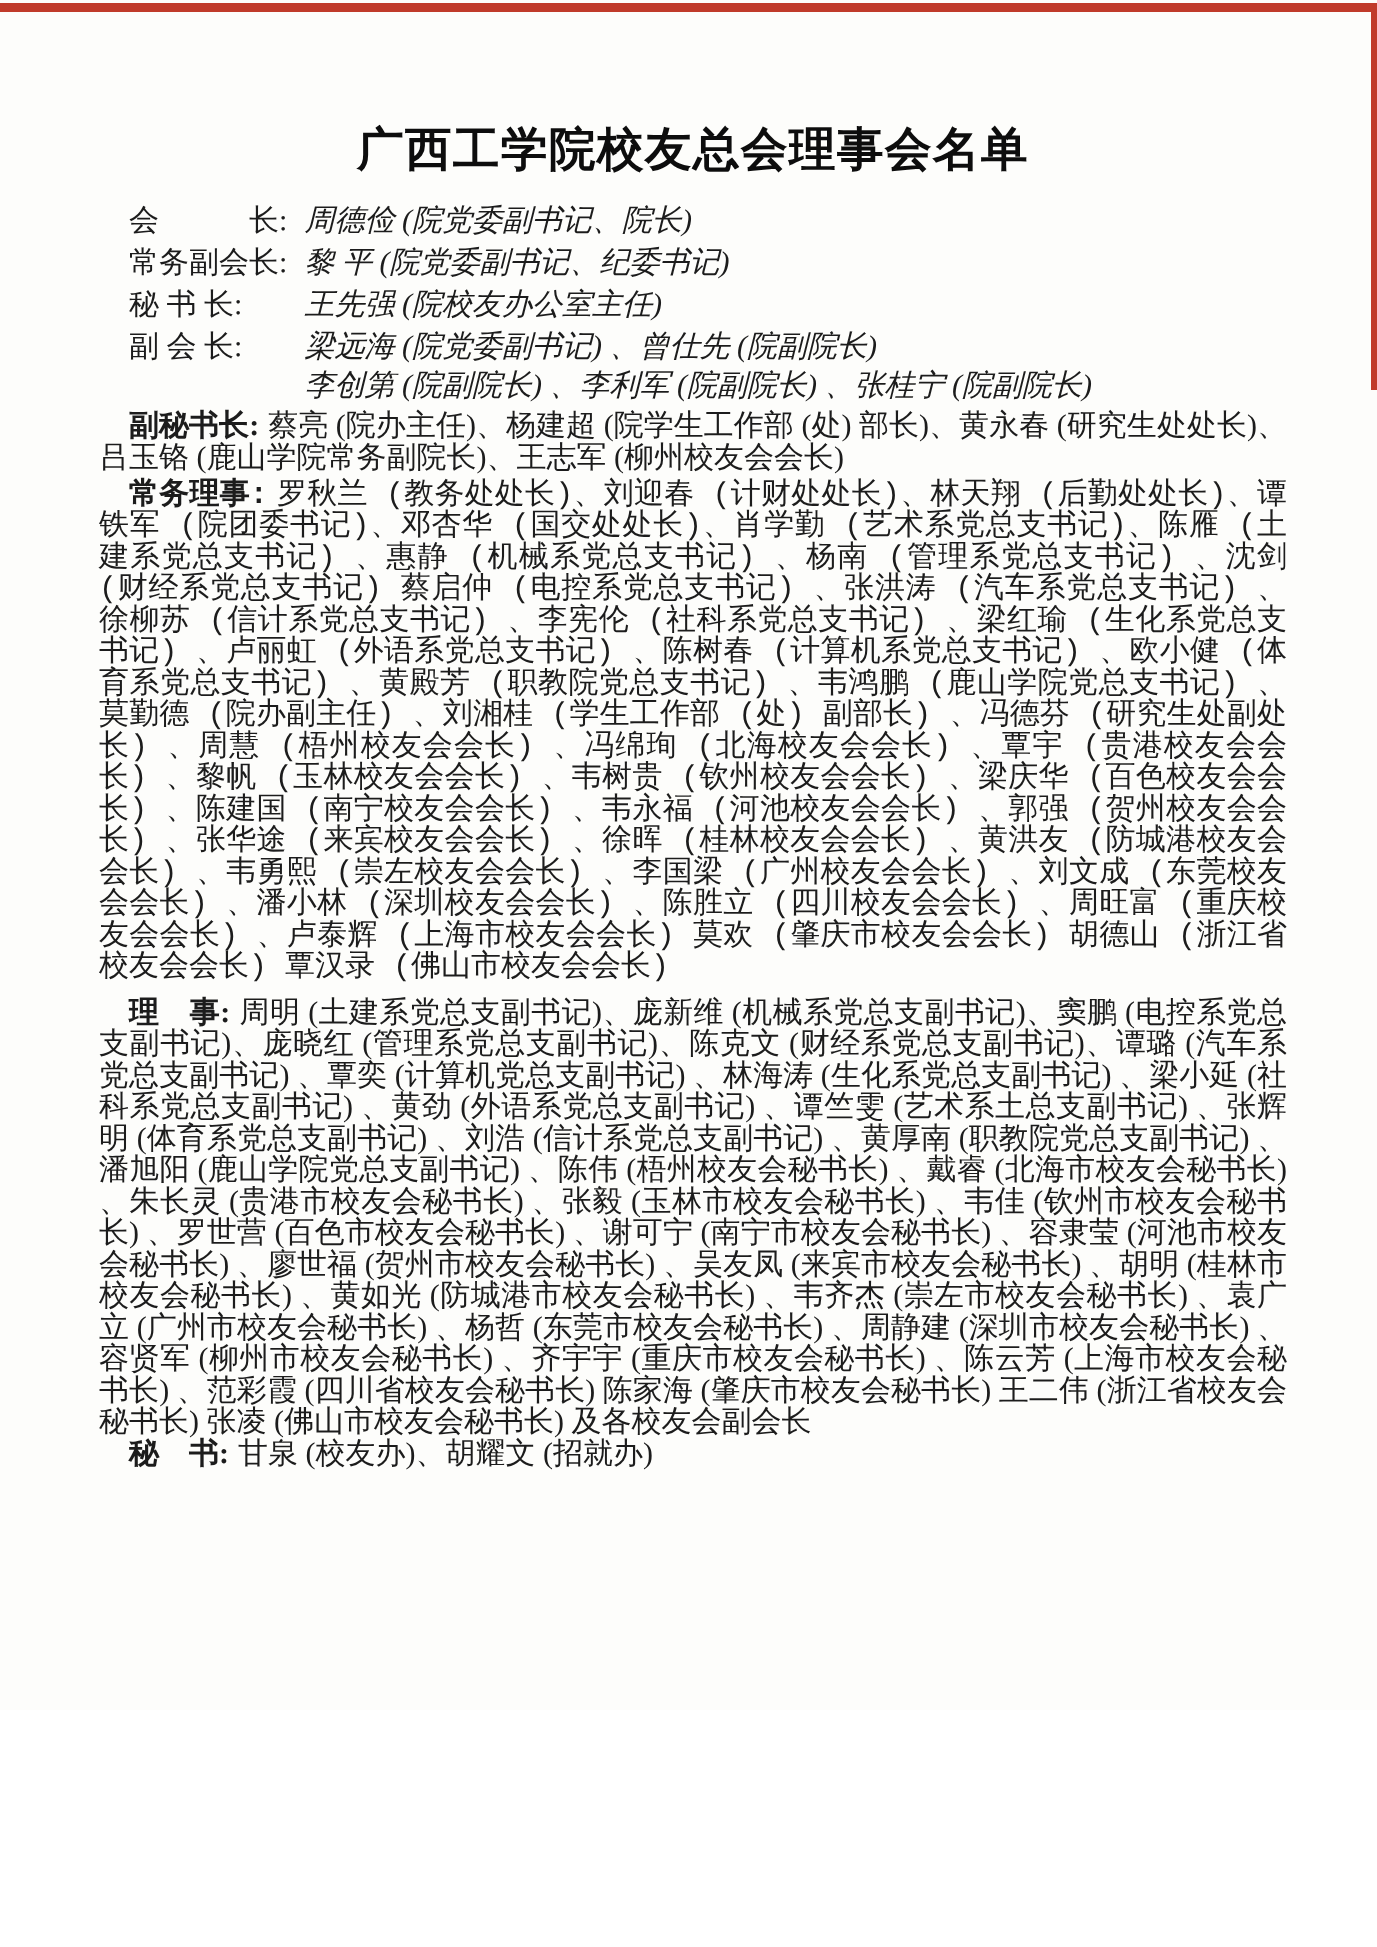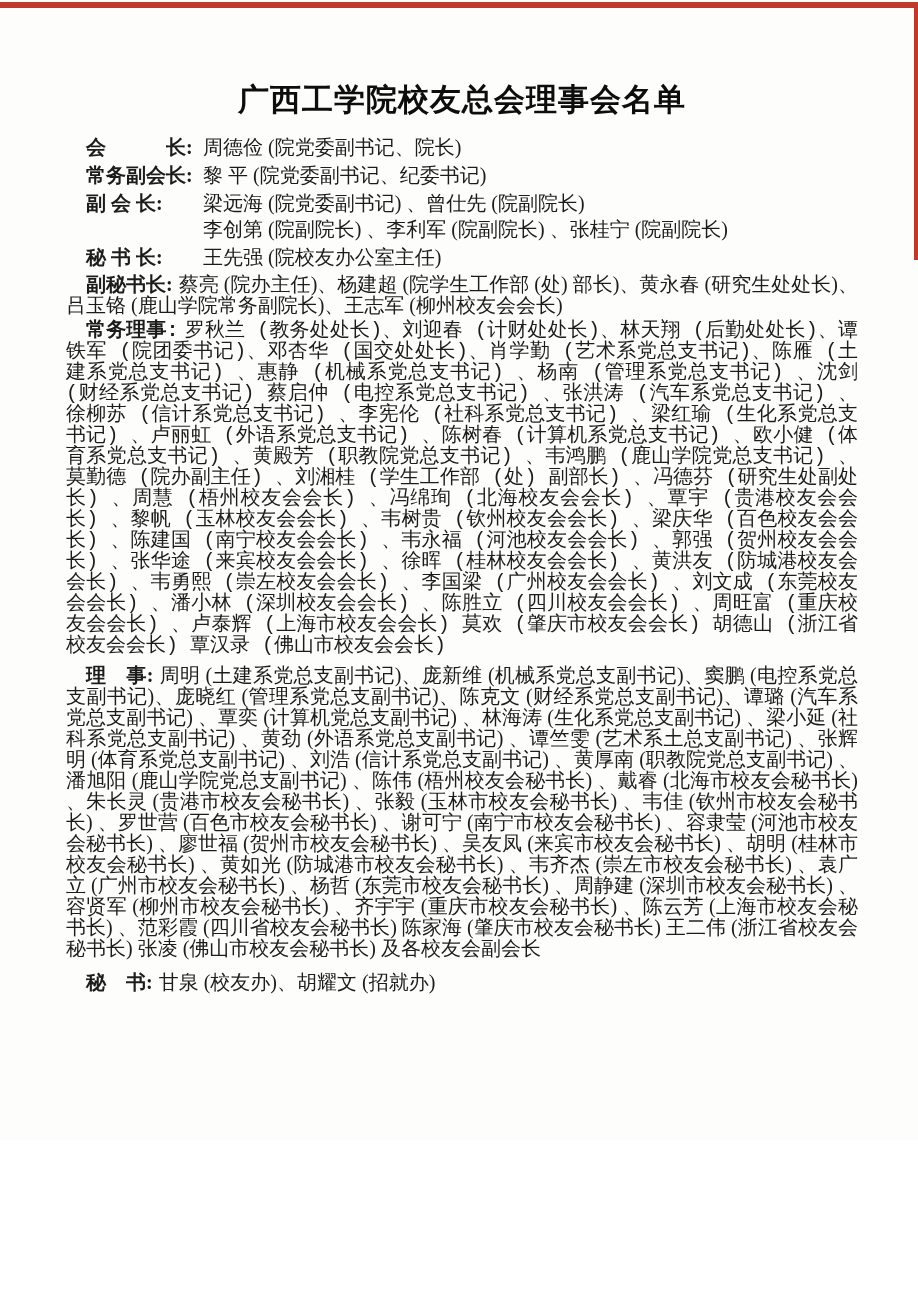--- a/index.html
+++ b/index.html
@@ -43,36 +43,36 @@
     display: flex;
     align-items: flex-start;
     font-size: 20px;
     line-height: 26px;
     margin-bottom: 2px;
   }
   .row-label {
     flex: 0 0 137px;
     padding-left: 20px;
     box-sizing: border-box;
-    font-weight: 700;
+    font-weight: 400;
     white-space: pre;
   }
-  .row-content { flex: 1; }
+  .row-content { flex: 1; font-style: italic; }
   .para {
     margin: 0;
     font-size: 20px;
     line-height: 21px;
     text-indent: 20px;
     text-align: justify;
   }
   .para-label { font-weight: 900; margin-right: 6px; }
   .para-sub { margin-top: 4px; }
   .para-exec { margin-top: 4px; font-family: Liberation Mono, monospace; }
   .para-dir { margin-top: 9px; }
-  .para-sec { margin-top: 13px; }
+  .para-sec { }
   .page-number {
     position: absolute;
     left: 58px;
     top: 1230px;
     font-size: 27px;
     color: #701a75;
     font-family: "DejaVu Serif", "Liberation Serif", serif;
   }
 </style>
 </head>
@@ -90,30 +90,30 @@
       <span class="row-label">会　　　长:</span>
       <span class="row-content">周德俭 (院党委副书记、院长)</span>
     </div>
 
     <div class="row">
       <span class="row-label">常务副会长:</span>
       <span class="row-content">黎 平 (院党委副书记、纪委书记)</span>
     </div>
 
     <div class="row">
+      <span class="row-label">秘 书 长:</span>
+      <span class="row-content">王先强 (院校友办公室主任)</span>
+    </div>
+
+    <div class="row">
       <span class="row-label">副 会 长:</span>
       <span class="row-content">
         <span>梁远海 (院党委副书记) 、曾仕先 (院副院长)</span><br>
         <span>李创第 (院副院长) 、李利军 (院副院长) 、张桂宁 (院副院长)</span>
       </span>
-    </div>
-
-    <div class="row">
-      <span class="row-label">秘 书 长:</span>
-      <span class="row-content">王先强 (院校友办公室主任)</span>
     </div>
 
     <p class="para para-sub">
       <span class="para-label">副秘书长:</span><span>蔡亮 (院办主任)、杨建超 (院学生工作部 (处) 部长)、黄永春 (研究生处处长)、吕玉铬 (鹿山学院常务副院长)、王志军 (柳州校友会会长)</span>
     </p>
 
     <p class="para para-exec">
       <span class="para-label">常务理事:</span><span>罗秋兰 (教务处处长)、刘迎春 (计财处处长)、林天翔 (后勤处处长)、谭铁军 (院团委书记)、邓杏华 (国交处处长)、肖学勤 (艺术系党总支书记)、陈雁 (土建系党总支书记) 、惠静 (机械系党总支书记) 、杨南 (管理系党总支书记) 、沈剑 (财经系党总支书记) 蔡启仲 (电控系党总支书记) 、张洪涛 (汽车系党总支书记) 、徐柳苏 (信计系党总支书记) 、李宪伦 (社科系党总支书记) 、梁红瑜 (生化系党总支书记) 、卢丽虹 (外语系党总支书记) 、陈树春 (计算机系党总支书记) 、欧小健 (体育系党总支书记) 、黄殿芳 (职教院党总支书记) 、韦鸿鹏 (鹿山学院党总支书记) 、莫勤德 (院办副主任) 、刘湘桂 (学生工作部 (处) 副部长) 、冯德芬 (研究生处副处长) 、周慧 (梧州校友会会长) 、冯绵珣 (北海校友会会长) 、覃宇 (贵港校友会会长) 、黎帆 (玉林校友会会长) 、韦树贵 (钦州校友会会长) 、梁庆华 (百色校友会会长) 、陈建国 (南宁校友会会长) 、韦永福 (河池校友会会长) 、郭强 (贺州校友会会长) 、张华途 (来宾校友会会长) 、徐晖 (桂林校友会会长) 、黄洪友 (防城港校友会会长) 、韦勇熙 (崇左校友会会长) 、李国梁 (广州校友会会长) 、刘文成 (东莞校友会会长) 、潘小林 (深圳校友会会长) 、陈胜立 (四川校友会会长) 、周旺富 (重庆校友会会长) 、卢泰辉 (上海市校友会会长) 莫欢 (肇庆市校友会会长) 胡德山 (浙江省校友会会长) 覃汉录 (佛山市校友会会长)</span>
     </p>
 

